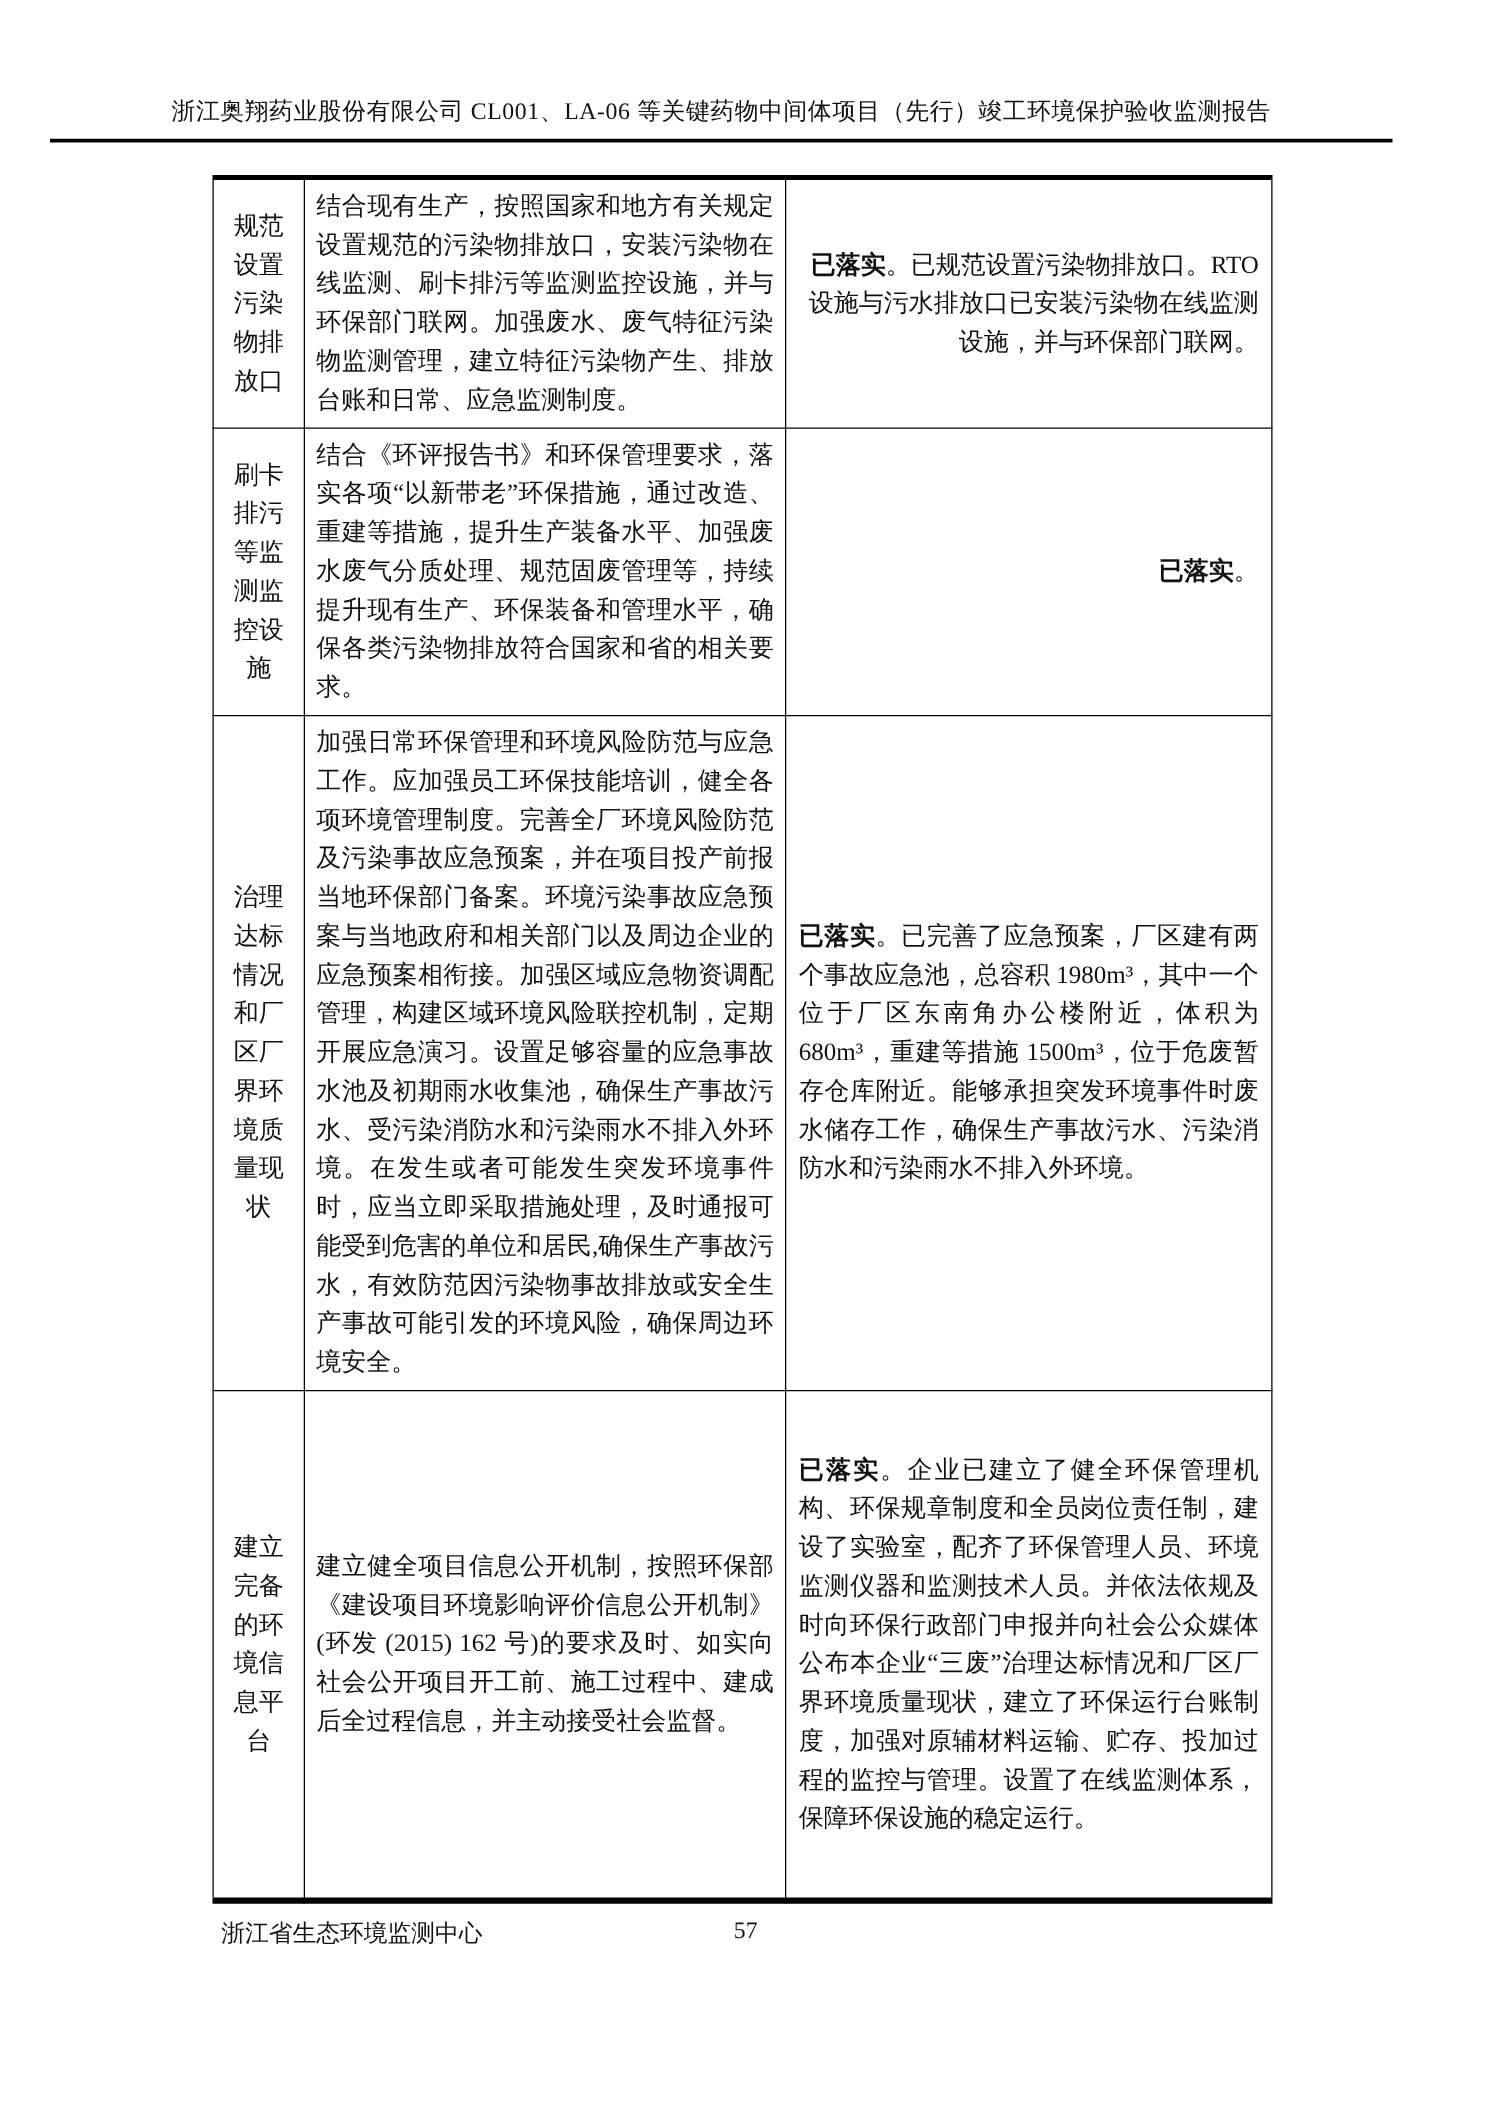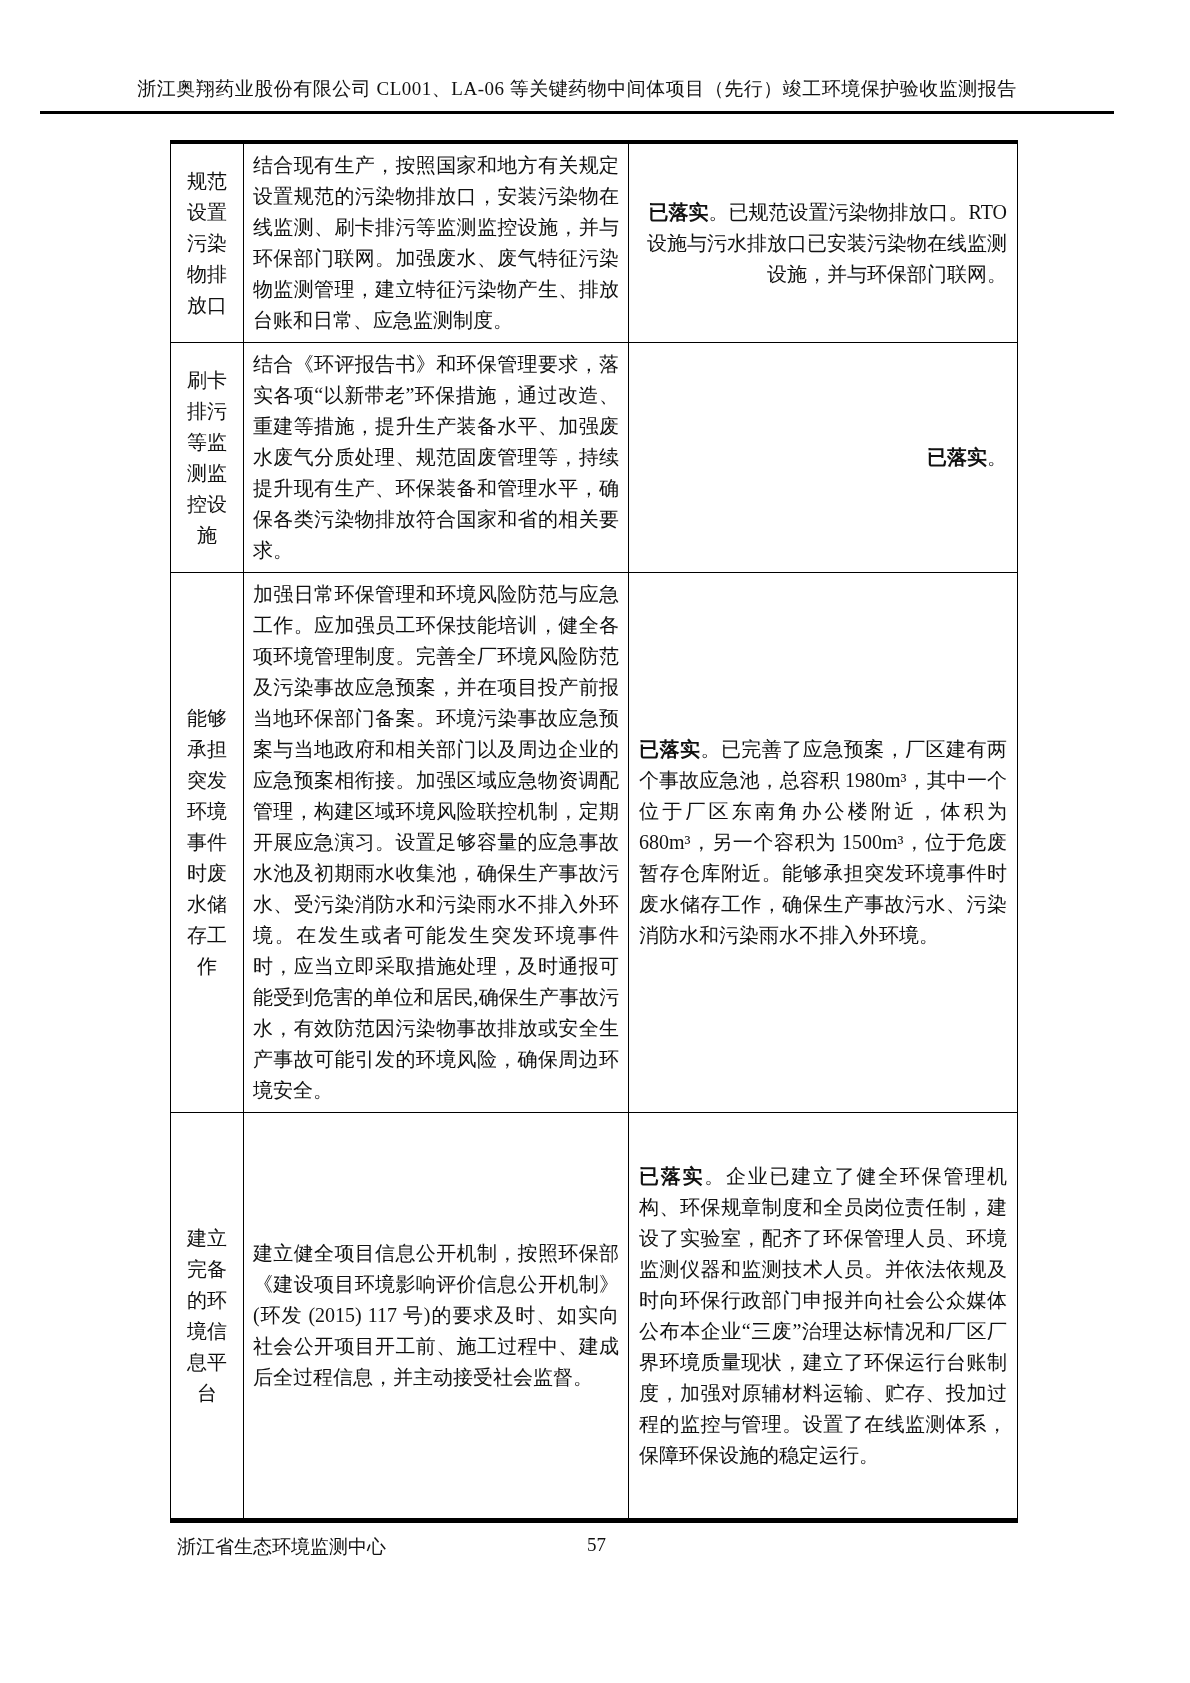--- a/index.html
+++ b/index.html
@@ -108,36 +108,36 @@
         <td class="c-req">
           <span>结合《环评报告书》和环保管理要求，落实各项“以新带老”环保措施，通过改造、重建等措施，提升生产装备水平、加强废水废气分质处理、规范固废管理等，持续提升现有生产、环保装备和管理水平，确保各类污染物排放符合国家和省的相关要求。</span>
         </td>
         <td class="c-status center">
           <span class="status-bold">已落实</span><span>。</span>
         </td>
       </tr>
 
       <tr class="r2">
         <td class="c-label">
-          <span class="label-text">能够承担突发环境事件时废水储存工作</span>
+          <span class="label-text">治理达标情况和厂区厂界环境质量现状</span>
         </td>
         <td class="c-req">
           <span>加强日常环保管理和环境风险防范与应急工作。应加强员工环保技能培训，健全各项环境管理制度。完善全厂环境风险防范及污染事故应急预案，并在项目投产前报当地环保部门备案。环境污染事故应急预案与当地政府和相关部门以及周边企业的应急预案相衔接。加强区域应急物资调配管理，构建区域环境风险联控机制，定期开展应急演习。设置足够容量的应急事故水池及初期雨水收集池，确保生产事故污水、受污染消防水和污染雨水不排入外环境。在发生或者可能发生突发环境事件时，应当立即采取措施处理，及时通报可能受到危害的单位和居民,确保生产事故污水，有效防范因污染物事故排放或安全生产事故可能引发的环境风险，确保周边环境安全。</span>
         </td>
         <td class="c-status fill">
-          <span class="status-bold">已落实</span><span>。已完善了应急预案，厂区建有两个事故应急池，总容积 1980m³，其中一个位于厂区东南角办公楼附近，体积为 680m³，另一个容积为 1500m³，位于危废暂存仓库附近。能够承担突发环境事件时废水储存工作，确保生产事故污水、污染消防水和污染雨水不排入外环境。</span>
+          <span class="status-bold">已落实</span><span>。已完善了应急预案，厂区建有两个事故应急池，总容积 1980m³，其中一个位于厂区东南角办公楼附近，体积为 680m³，重建等措施 1500m³，位于危废暂存仓库附近。能够承担突发环境事件时废水储存工作，确保生产事故污水、污染消防水和污染雨水不排入外环境。</span>
         </td>
       </tr>
 
       <tr class="r3">
         <td class="c-label">
           <span class="label-text">建立完备的环境信息平台</span>
         </td>
         <td class="c-req">
-          <span>建立健全项目信息公开机制，按照环保部《建设项目环境影响评价信息公开机制》(环发 (2015) 117 号)的要求及时、如实向社会公开项目开工前、施工过程中、建成后全过程信息，并主动接受社会监督。</span>
+          <span>建立健全项目信息公开机制，按照环保部《建设项目环境影响评价信息公开机制》(环发 (2015) 162 号)的要求及时、如实向社会公开项目开工前、施工过程中、建成后全过程信息，并主动接受社会监督。</span>
         </td>
         <td class="c-status fill">
           <span class="status-bold">已落实</span><span>。企业已建立了健全环保管理机构、环保规章制度和全员岗位责任制，建设了实验室，配齐了环保管理人员、环境监测仪器和监测技术人员。并依法依规及时向环保行政部门申报并向社会公众媒体公布本企业“三废”治理达标情况和厂区厂界环境质量现状，建立了环保运行台账制度，加强对原辅材料运输、贮存、投加过程的监控与管理。设置了在线监测体系，保障环保设施的稳定运行。</span>
         </td>
       </tr>
     </tbody>
   </table>
 
   <div class="footer">
     <span class="footer-org">浙江省生态环境监测中心</span>

